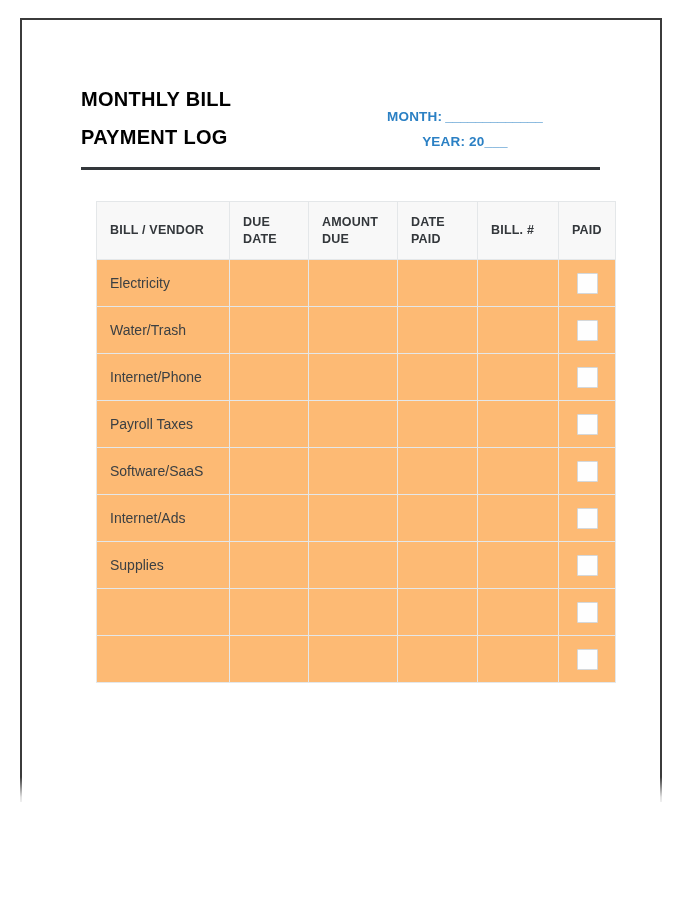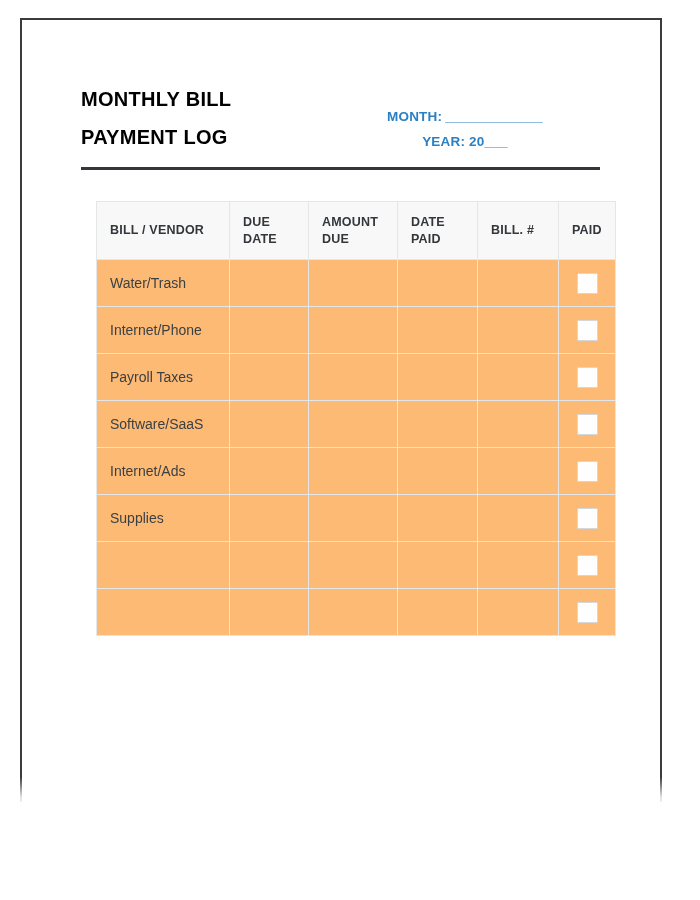--- a/index.html
+++ b/index.html
@@ -99,20 +99,28 @@
           <th>BILL / VENDOR</th>
           <th>DUE DATE</th>
           <th>AMOUNT DUE</th>
           <th>DATE PAID</th>
           <th>BILL. #</th>
           <th>PAID</th>
         </tr>
       </thead>
       <tbody>
         <tr>
+          <td>Electricity</td>
+          <td></td>
+          <td></td>
+          <td></td>
+          <td></td>
+          <td class="paid-cell"><span class="checkbox"></span></td>
+        </tr>
+        <tr>
           <td>Water/Trash</td>
           <td></td>
           <td></td>
           <td></td>
           <td></td>
           <td class="paid-cell"><span class="checkbox"></span></td>
         </tr>
         <tr>
           <td>Internet/Phone</td>
           <td></td>

